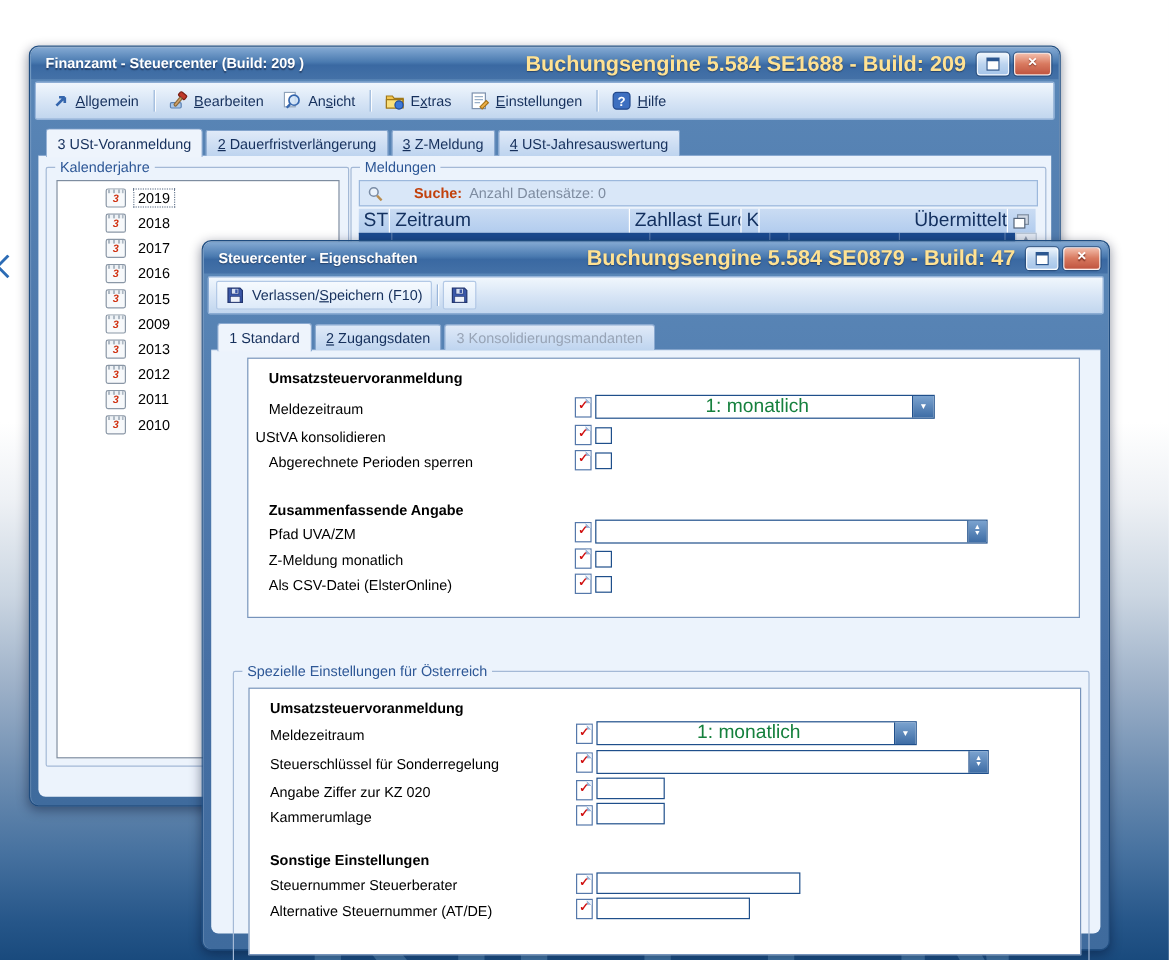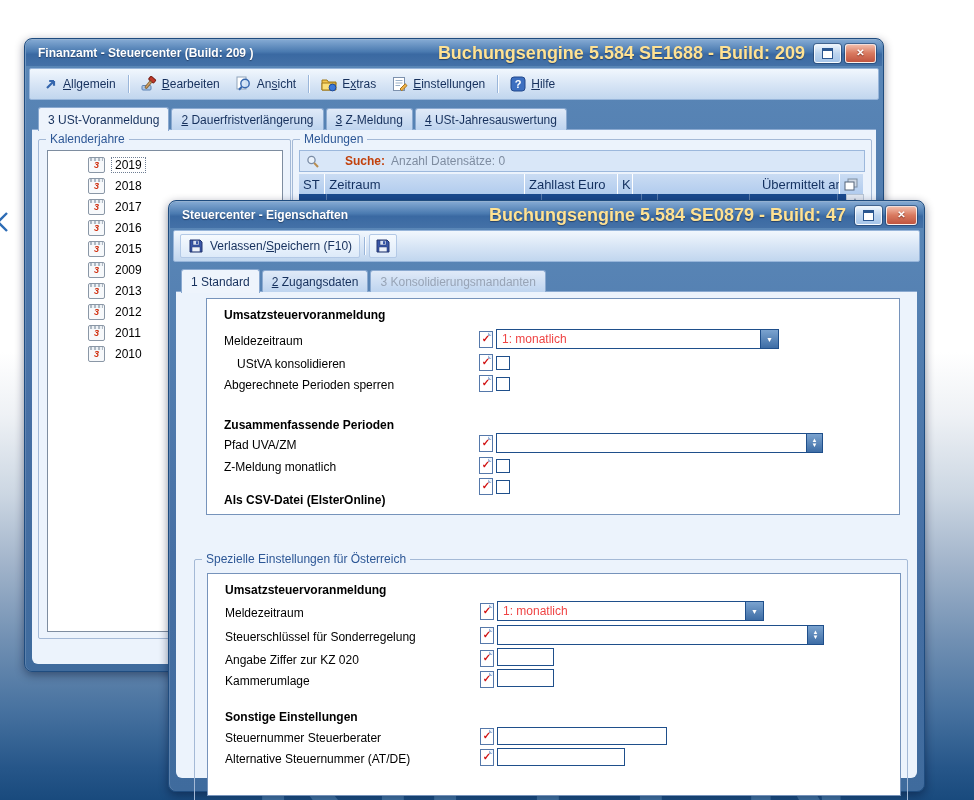--- a/index.html
+++ b/index.html
@@ -80,42 +80,42 @@
     background:repeating-linear-gradient(90deg,#aeb9c4 0 2px,#eef2f6 2px 4px);}
   .cal-digit{position:absolute;left:0;right:0;top:2px;text-align:center;font-size:9px;line-height:10px;font-weight:bold;font-style:italic;color:#d03010;}
 
   
   .searchbar{position:absolute;height:20px;background:#d9e7f8;border:1px solid #9cb8dc;display:flex;align-items:center;font-size:12px;padding:0 6px;gap:6px;}
   .search-label{font-weight:bold;color:#c2410c;margin-left:20px;}
   .search-input{flex:1;border:none;background:transparent;outline:none;font-size:12px;font-family:"Liberation Sans",sans-serif;color:#333;}
   .search-input::placeholder{color:#8d95a4;font-style:italic;}
   .search-count{color:#7e8ca0;white-space:nowrap;}
 
-  .thead{position:absolute;height:20px;display:flex;background:linear-gradient(180deg,#cadcf3,#b2ccee);border-bottom:1px solid #8fb0d8;font-size:13px;color:#13305f;}
+  .thead{position:absolute;height:20px;display:flex;background:linear-gradient(180deg,#cadcf3,#b2ccee);border-bottom:1px solid #8fb0d8;font-size:16px;color:#13305f;}
   .th{display:flex;align-items:center;padding-left:4px;border-right:1px solid #fff;box-sizing:border-box;overflow:hidden;white-space:nowrap;cursor:default;}
   .th.icon-col{justify-content:center;padding-left:0;border-right:none;}
   .darkrow{position:absolute;display:flex;background:#1a4a8f;}
   .dcell{border-right:1px solid rgba(255,255,255,.28);box-sizing:border-box;height:100%;}
   .scrollstrip{position:absolute;background:#e2e9f3;border:1px solid #b9c6d6;display:flex;justify-content:center;align-items:flex-start;}
   .scroll-up{font-size:7px;line-height:10px;color:#8b99ad;}
 
   
   .tbtn{display:flex;align-items:center;gap:6px;padding:3px 7px;border:1px solid #b3c9e6;border-radius:2px;
     background:linear-gradient(180deg,#f6fafe,#ddeaf9);font-size:12px;color:#16305c;cursor:default;white-space:nowrap;}
   .tbtn.icon-only{padding:3px 5px;}
 
   
   .flabel{position:absolute;font-size:12px;color:#000;white-space:nowrap;}
   .fheading{position:absolute;font-size:12px;font-weight:bold;color:#000;white-space:nowrap;}
   .vicon{position:absolute;width:12px;height:15px;background:#fff;border:1px solid #5578aa;}
   .vicon .fold{position:absolute;top:0;right:0;width:4px;height:4px;
     background:linear-gradient(225deg,#ecf3fc 0 50%,#9db6d8 50% 100%);}
   .vicon .mark{position:absolute;left:0;right:0;top:1px;text-align:center;color:#d01010;font-weight:bold;font-size:10px;line-height:12px;}
   .ddl{position:absolute;height:20px;background:#fff;border:1px solid #1f4f8b;display:flex;align-items:center;box-sizing:border-box;}
-  .ddl-text{flex:1;font-size:12px;padding-left:5px;color:#ef4444;white-space:nowrap;overflow:hidden;}
+  .ddl-text{flex:1;font-size:16px;padding-left:5px;color:#15803d;white-space:nowrap;overflow:hidden;text-align:center;}
   .ddl-btn{width:17px;align-self:stretch;background:linear-gradient(180deg,#7ba3cf,#3e6da5);border-left:1px solid #1f4f8b;
     display:flex;align-items:center;justify-content:center;color:#fff;font-size:7px;cursor:default;}
   .spin-btn{width:15px;align-self:stretch;background:linear-gradient(180deg,#7ba3cf,#3e6da5);border-left:1px solid #1f4f8b;
     display:flex;flex-direction:column;align-items:center;justify-content:center;color:#fff;cursor:default;}
   .spin-btn span{font-size:6px;line-height:5px;}
   .ti{position:absolute;background:#fff;border:1px solid #1f4f8b;box-sizing:border-box;font-size:12px;padding:0 3px;font-family:"Liberation Sans",sans-serif;outline:none;}
   .cb{position:absolute;width:12px;height:12px;background:#fff;border:1px solid #1f4f8b;cursor:default;}
 </style>
 </head>
 <body>
@@ -373,35 +373,35 @@
           <span class="fold"></span>
           <span class="mark">✓</span>
         </span>
       <div class="ddl" style="left:289px;top:30px;width:283px;">
         <span class="ddl-text">1: monatlich</span>
         <span class="ddl-btn">
             <span>▼</span>
           </span>
       </div>
 
-      <span class="flabel" style="left:30px;top:58px;">UStVA konsolidieren</span>
+      <span class="flabel" style="left:6px;top:58px;">UStVA konsolidieren</span>
       <span class="vicon" style="left:272px;top:55px;">
           <span class="fold"></span>
           <span class="mark">✓</span>
         </span>
       <span class="cb" style="left:289px;top:57px;"></span>
 
       <span class="flabel" style="left:17px;top:79px;">Abgerechnete Perioden sperren</span>
       <span class="vicon" style="left:272px;top:76px;">
           <span class="fold"></span>
           <span class="mark">✓</span>
         </span>
       <span class="cb" style="left:289px;top:78px;"></span>
 
-      <span class="fheading" style="left:17px;top:119px;">Zusammenfassende Perioden</span>
+      <span class="fheading" style="left:17px;top:119px;">Zusammenfassende Angabe</span>
 
       <span class="flabel" style="left:17px;top:139px;">Pfad UVA/ZM</span>
       <span class="vicon" style="left:272px;top:136px;">
           <span class="fold"></span>
           <span class="mark">✓</span>
         </span>
       <div class="ddl" style="left:289px;top:134px;width:327px;">
         <span class="ddl-text"></span>
         <span class="spin-btn">
             <span>▲</span>
@@ -409,21 +409,21 @@
           </span>
       </div>
 
       <span class="flabel" style="left:17px;top:161px;">Z-Meldung monatlich</span>
       <span class="vicon" style="left:272px;top:158px;">
           <span class="fold"></span>
           <span class="mark">✓</span>
         </span>
       <span class="cb" style="left:289px;top:160px;"></span>
 
-      <span class="flabel" style="left:17px;top:194px;font-weight:bold;">Als CSV-Datei (ElsterOnline)</span>
+      <span class="flabel" style="left:17px;top:182px;">Als CSV-Datei (ElsterOnline)</span>
       <span class="vicon" style="left:272px;top:179px;">
           <span class="fold"></span>
           <span class="mark">✓</span>
         </span>
       <span class="cb" style="left:289px;top:181px;"></span>
     </div>
 
     <div class="groupbox" style="left:18px;top:228px;width:712px;height:246px;margin-top:39px;">
       <span class="group-label">Spezielle Einstellungen für Österreich</span>
       <div class="formbox" style="left:12px;top:13px;width:692px;height:221px;">

